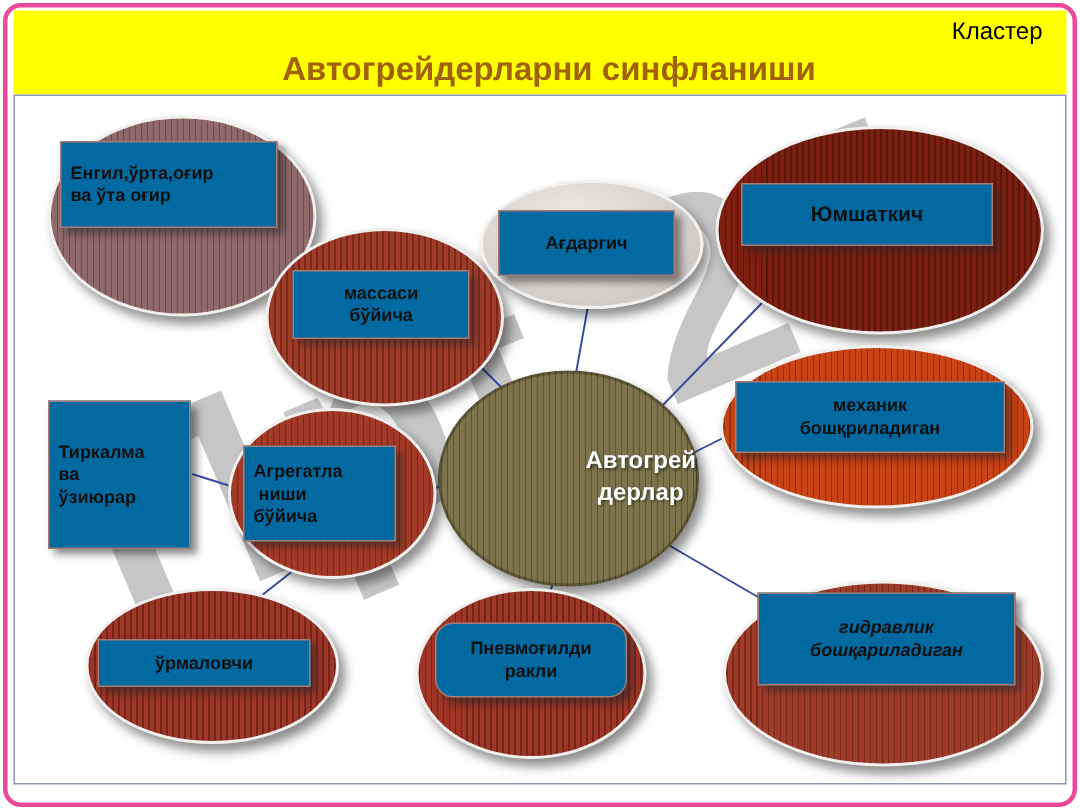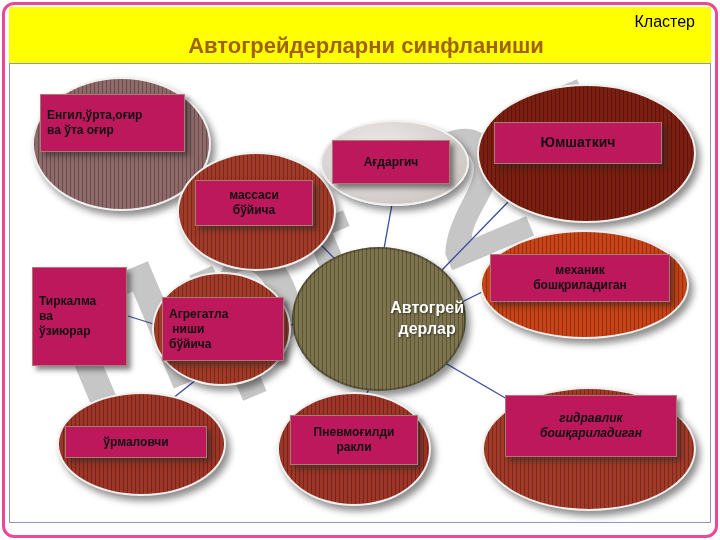--- a/index.html
+++ b/index.html
@@ -11,21 +11,21 @@
     font-size:22px;font-weight:bold;color:#a16207;}
   .content{position:absolute;left:4px;top:58px;right:4px;bottom:12px;border:1px solid #8a97c0;
     background:#fff;overflow:hidden;}
   .watermark{position:absolute;left:10px;top:205px;transform:rotate(-23deg);transform-origin:0 0;
     font-size:185px;font-weight:bold;letter-spacing:8px;color:#8f8f8f;opacity:.5;white-space:nowrap;z-index:0;}
   .wires{position:absolute;left:0;top:0;z-index:1;}
   .ellipse{position:absolute;border-radius:50%;z-index:2;border:2px solid #f2f0ee;
     box-shadow:4px 5px 7px rgba(0,0,0,.45);}
   .stripes{background:repeating-linear-gradient(90deg,rgba(0,0,0,.28) 0px,rgba(0,0,0,.28) 1px,transparent 1px,transparent 4px),var(--c);}
   .smooth{background:var(--c);}
-  .labelbox{position:absolute;z-index:3;background:#be185d;border:1px solid #a97b73;
+  .labelbox{position:absolute;z-index:3;background:#0369a1;border:1px solid #a97b73;
     box-shadow:4px 4px 5px rgba(40,40,40,.55);color:#101010;font-weight:bold;font-size:12px;
     line-height:1.25;display:flex;align-items:center;justify-content:center;text-align:center;
     white-space:pre-wrap;padding:2px 6px;box-sizing:border-box;}
   .labelbox.left{justify-content:flex-start;text-align:left;}
   .center-node{display:flex;align-items:center;justify-content:flex-end;}
   .center-text{color:#ffffff;font-weight:bold;font-size:16px;text-align:center;
     white-space:pre-wrap;line-height:1.3;text-shadow:1px 1px 2px rgba(0,0,0,.5);}
 </style>
 </head>
 <body>
@@ -69,38 +69,38 @@
     <div class="labelbox" style="left:322px;top:76px;width:118px;height:44px;">Ағдаргич</div>
 
     <div class="ellipse stripes" style="left:467px;top:20px;width:215px;height:135px;--c:#7c1f10;"></div>
     <div class="labelbox" style="left:484px;top:58px;width:168px;height:42px;font-size:14px;">Юмшаткич</div>
 
     <div class="labelbox left" style="left:22px;top:203px;width:95px;height:99px;">Тиркалма
 ва
 ўзиюрар</div>
 
     <div class="ellipse stripes" style="left:142px;top:208px;width:135px;height:110px;--c:#a23a28;"></div>
-    <div class="labelbox left" style="left:152px;top:233px;width:122px;height:64px;">Агрегатла
+    <div class="labelbox left" style="left:152px;top:233px;width:102px;height:64px;">Агрегатла
  ниши
 бўйича</div>
 
     <div class="ellipse stripes center-node" style="left:282px;top:183px;width:170px;height:140px;--c:#7d744e;border-color:rgba(0,0,0,.25);">
       <div class="center-text">Автогрей
 дерлар</div>
     </div>
 
     <div class="ellipse stripes" style="left:470px;top:166px;width:205px;height:105px;--c:#c84315;"></div>
     <div class="labelbox" style="left:480px;top:190px;width:180px;height:48px;">механик
 бошқриладиган</div>
 
     <div class="ellipse stripes" style="left:47px;top:328px;width:165px;height:100px;--c:#9e3526;"></div>
     <div class="labelbox" style="left:55px;top:362px;width:142px;height:32px;">ўрмаловчи</div>
 
     <div class="ellipse stripes" style="left:267px;top:328px;width:150px;height:110px;--c:#9e3526;"></div>
-    <div class="labelbox" style="left:280px;top:351px;width:128px;height:50px;">Пневмоғилди
+    <div class="labelbox" style="left:280px;top:351px;width:128px;height:50px;border-radius:12px;">Пневмоғилди
 ракли</div>
 
     <div class="ellipse stripes" style="left:472px;top:323px;width:210px;height:120px;--c:#a23a28;"></div>
     <div class="labelbox" style="left:495px;top:331px;width:172px;height:62px;font-style:italic;">гидравлик
 бошқариладиган</div>
 
   </div>
 </div>
 
 </body></html>

